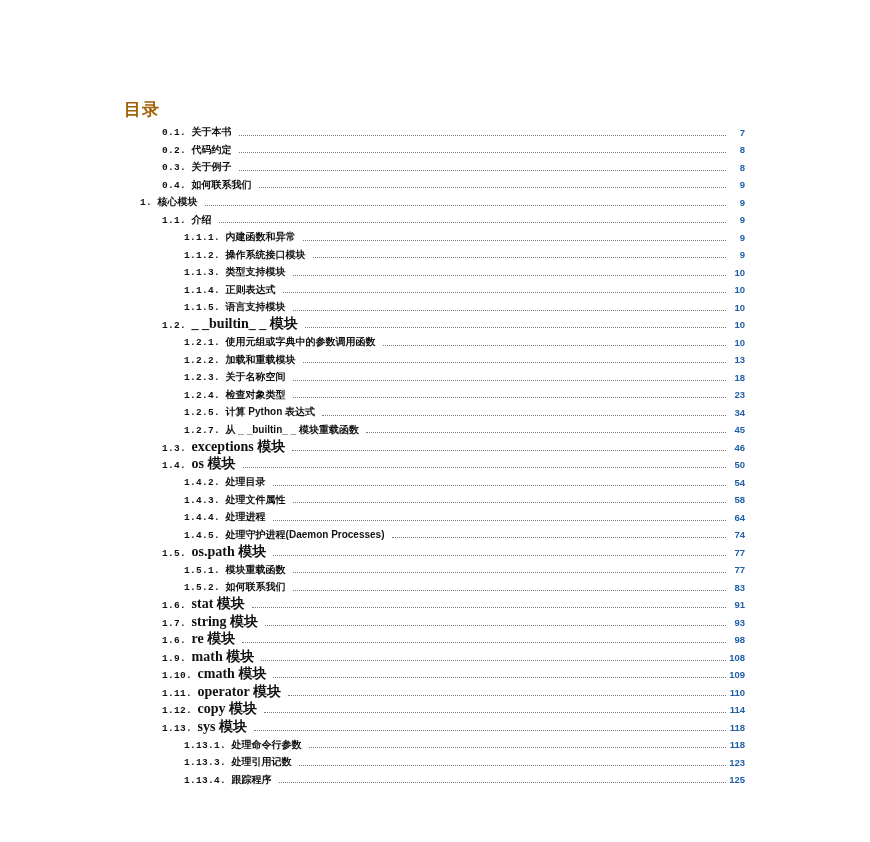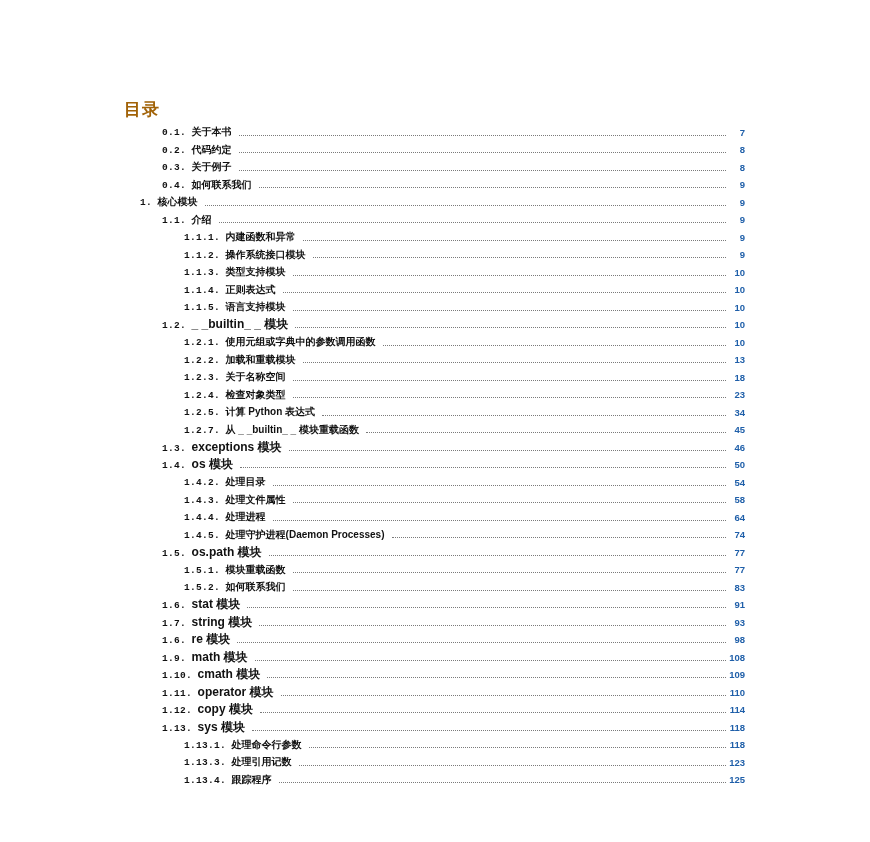--- a/index.html
+++ b/index.html
@@ -60,23 +60,23 @@
     font-weight: bold;
     font-size: 9.5px;
     letter-spacing: 0.3px;
   }
   .toc-text {
     font-family: "Liberation Sans", sans-serif;
     font-weight: bold;
     font-size: 10px;
   }
   .toc-mono {
-    font-family: Liberation Sans, sans-serif;
-    font-weight: bold;
-    font-size: 12px;
+    font-family: Liberation Serif, serif;
+    font-weight: bold;
+    font-size: 14px;
   }
   .toc-dots {
     flex: 1 1 auto;
     border-bottom: 1px dotted #7a7a7a;
     margin: 0 3px 3px 3px;
     height: 8px;
   }
   .toc-page {
     font-family: "Liberation Sans", sans-serif;
     font-size: 9.5px;

